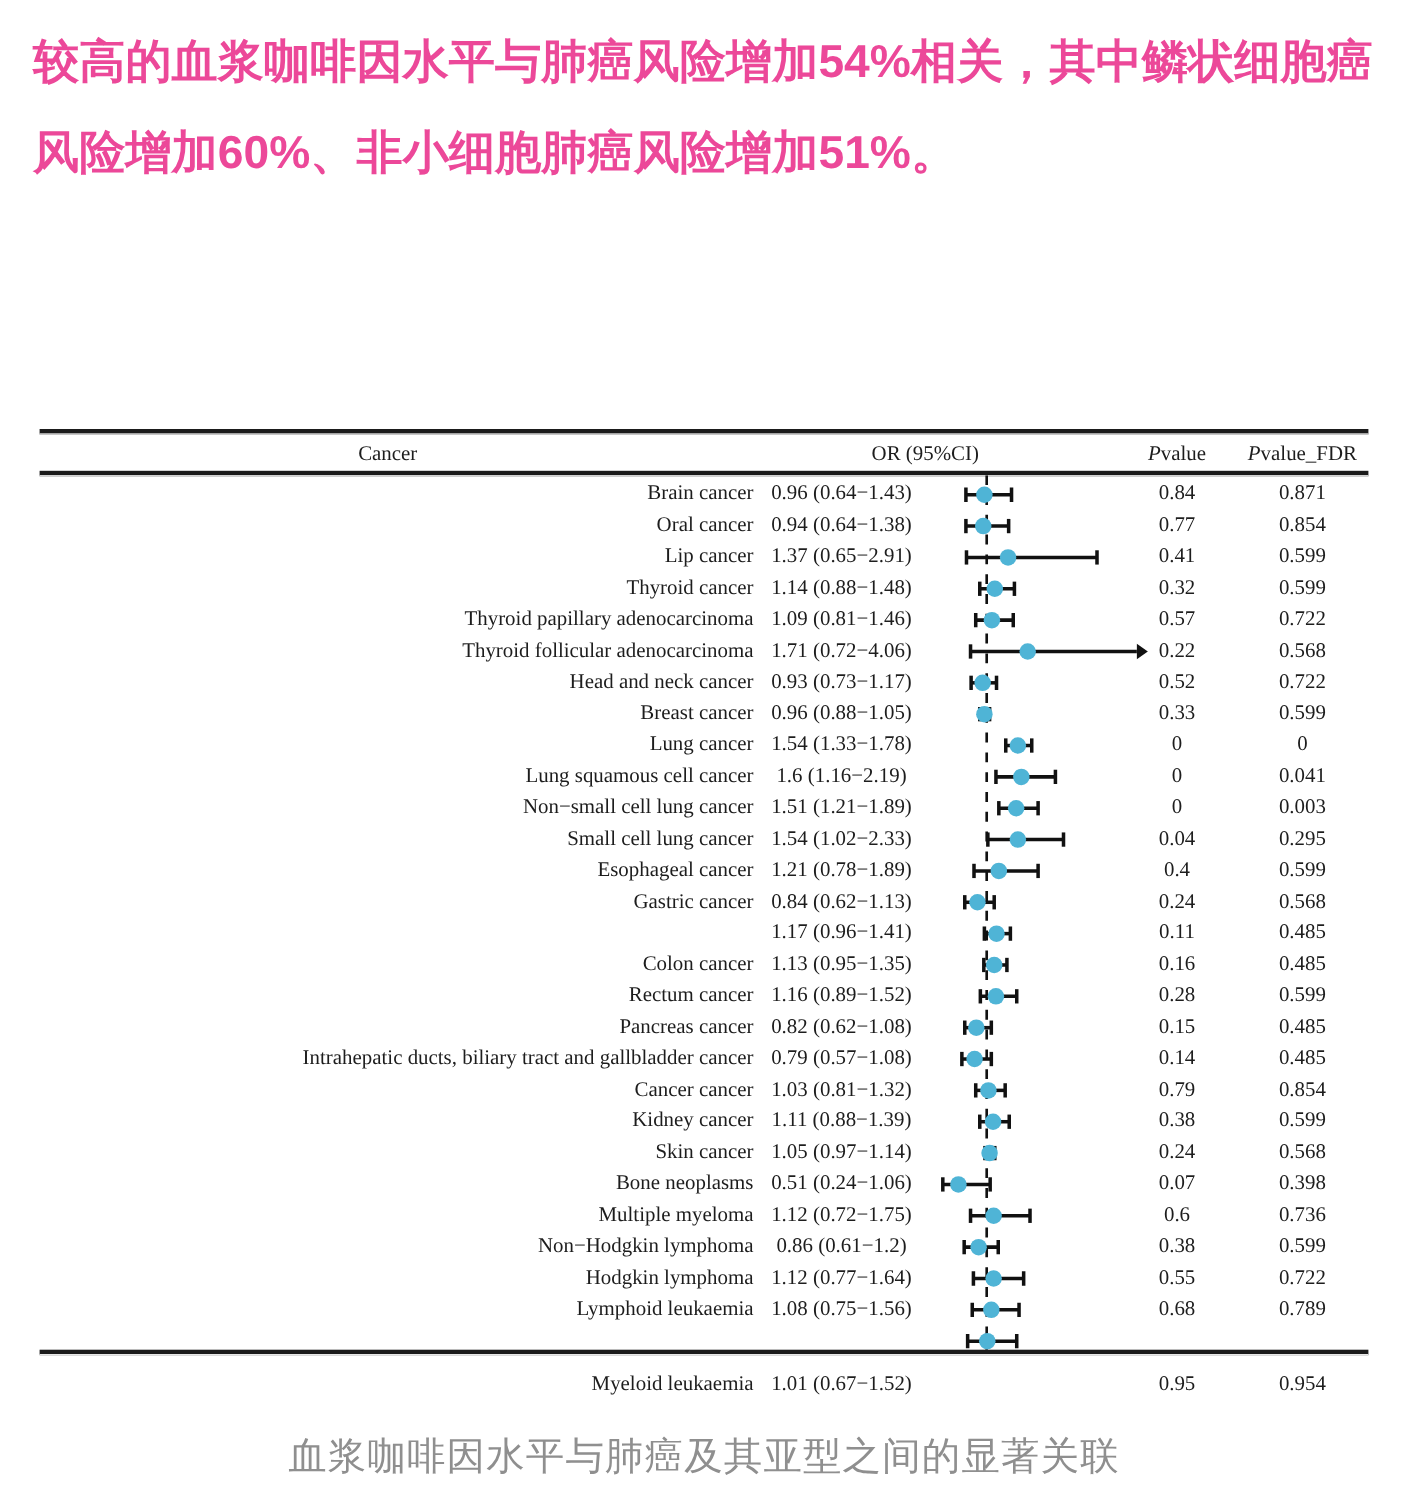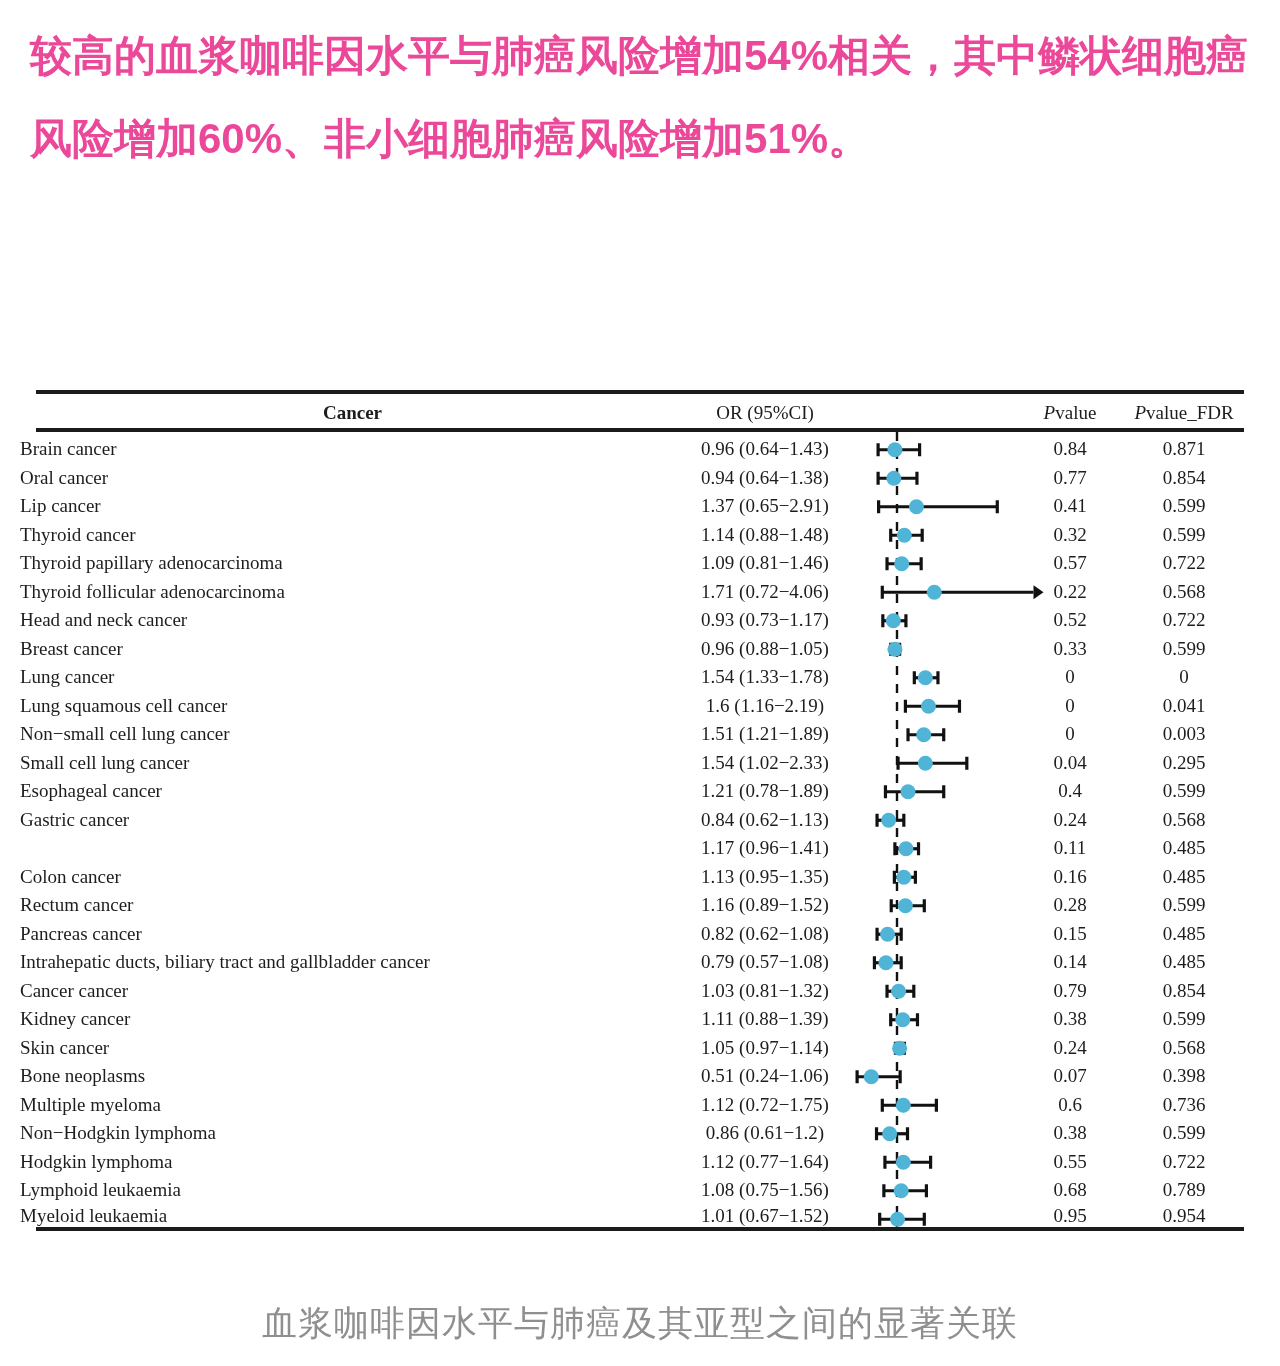--- a/index.html
+++ b/index.html
@@ -49,42 +49,42 @@
   .rule-bottom { top: 845px; height: 4px; background: #1b1b1b; border-bottom: 1px solid #fff; }
 
   
   .hdr {
     position: absolute;
     font-size: 19px;
     color: #1d1d1d;
     text-align: center;
     white-space: nowrap;
   }
-  #hdr-cancer { top: 20px; left: 180px; width: 345px; font-weight: bold; }
-  #hdr-or     { top: 20px; left: 640px; width: 250px; }
+  #hdr-cancer { top: 20px; left: 180px; width: 345px; }
+  #hdr-or     { top: 20px; left: 640px; width: 250px; text-align: right; }
   #hdr-p      { top: 20px; left: 1012px; width: 116px; }
   #hdr-pfdr   { top: 20px; left: 1122px; width: 124px; }
   .hdr i { font-style: italic; }
 
   
   .row {
     position: absolute;
     left: 0;
     width: 1280px;
     height: 28.5px;
   }
   .cell {
     position: absolute;
     font-size: 19px;
     color: #1d1d1d;
     white-space: nowrap;
     line-height: 28.5px;
     top: 0;
   }
-  .c-name { left: 20px;  width: 665px; text-align: left; }
+  .c-name { left: 20px;  width: 665px; text-align: right; }
   .c-or   { left: 640px; width: 250px; text-align: center; }
   .c-p    { left: 1012px; width: 116px; text-align: center; }
   .c-pfdr { left: 1122px; width: 124px; text-align: center; }
 
   
   #plot {
     position: absolute;
     left: 0px;
     top: 50px;
     width: 1280px;
@@ -277,21 +277,21 @@
         <div class="cell c-or">1.12 (0.77−1.64)</div>
         <div class="cell c-p">0.55</div>
         <div class="cell c-pfdr">0.722</div>
       </div>
       <div class="row" style="top: 794px; padding-left: 44px;">
         <div class="cell c-name">Lymphoid leukaemia</div>
         <div class="cell c-or">1.08 (0.75−1.56)</div>
         <div class="cell c-p">0.68</div>
         <div class="cell c-pfdr">0.789</div>
       </div>
-      <div class="row" style="top: 820px; text-decoration: underline;">
+      <div class="row" style="top: 863px; text-decoration: underline;">
         <div class="cell c-name">Myeloid leukaemia</div>
         <div class="cell c-or">1.01 (0.67−1.52)</div>
         <div class="cell c-p">0.95</div>
         <div class="cell c-pfdr">0.954</div>
       </div>
     </div>
 
   <div id="plot">
       <svg width="1280" height="795">
         <line x1="897" x2="897" y1="0" y2="800" stroke="#111" stroke-width="2.4" stroke-dasharray="9 9"></line>

